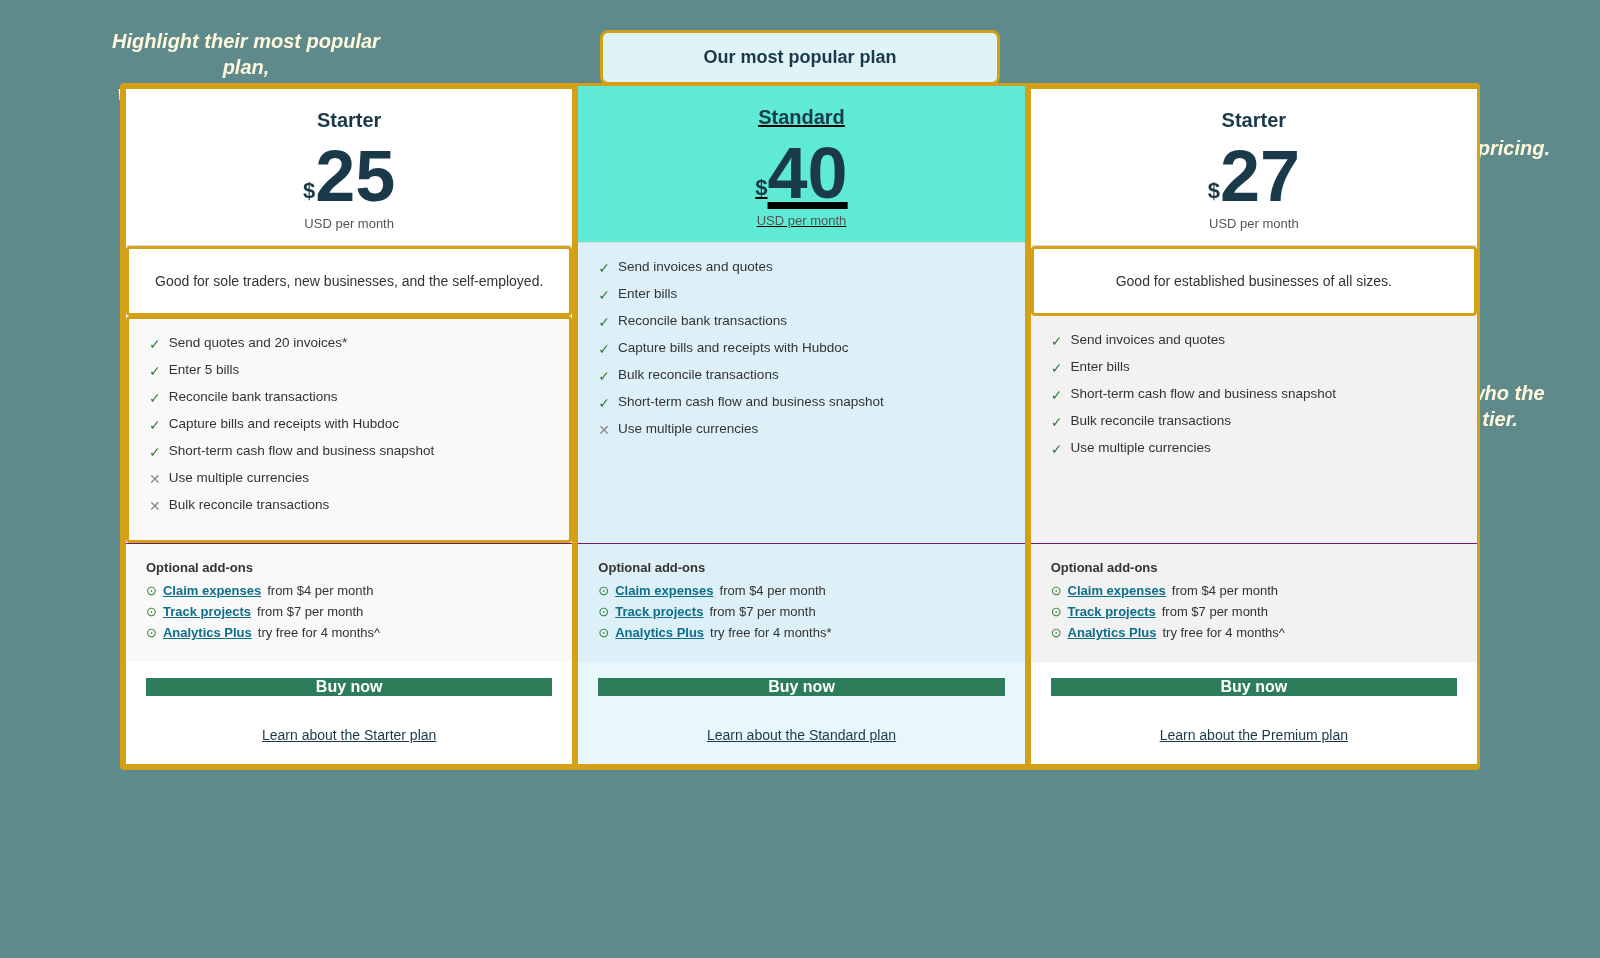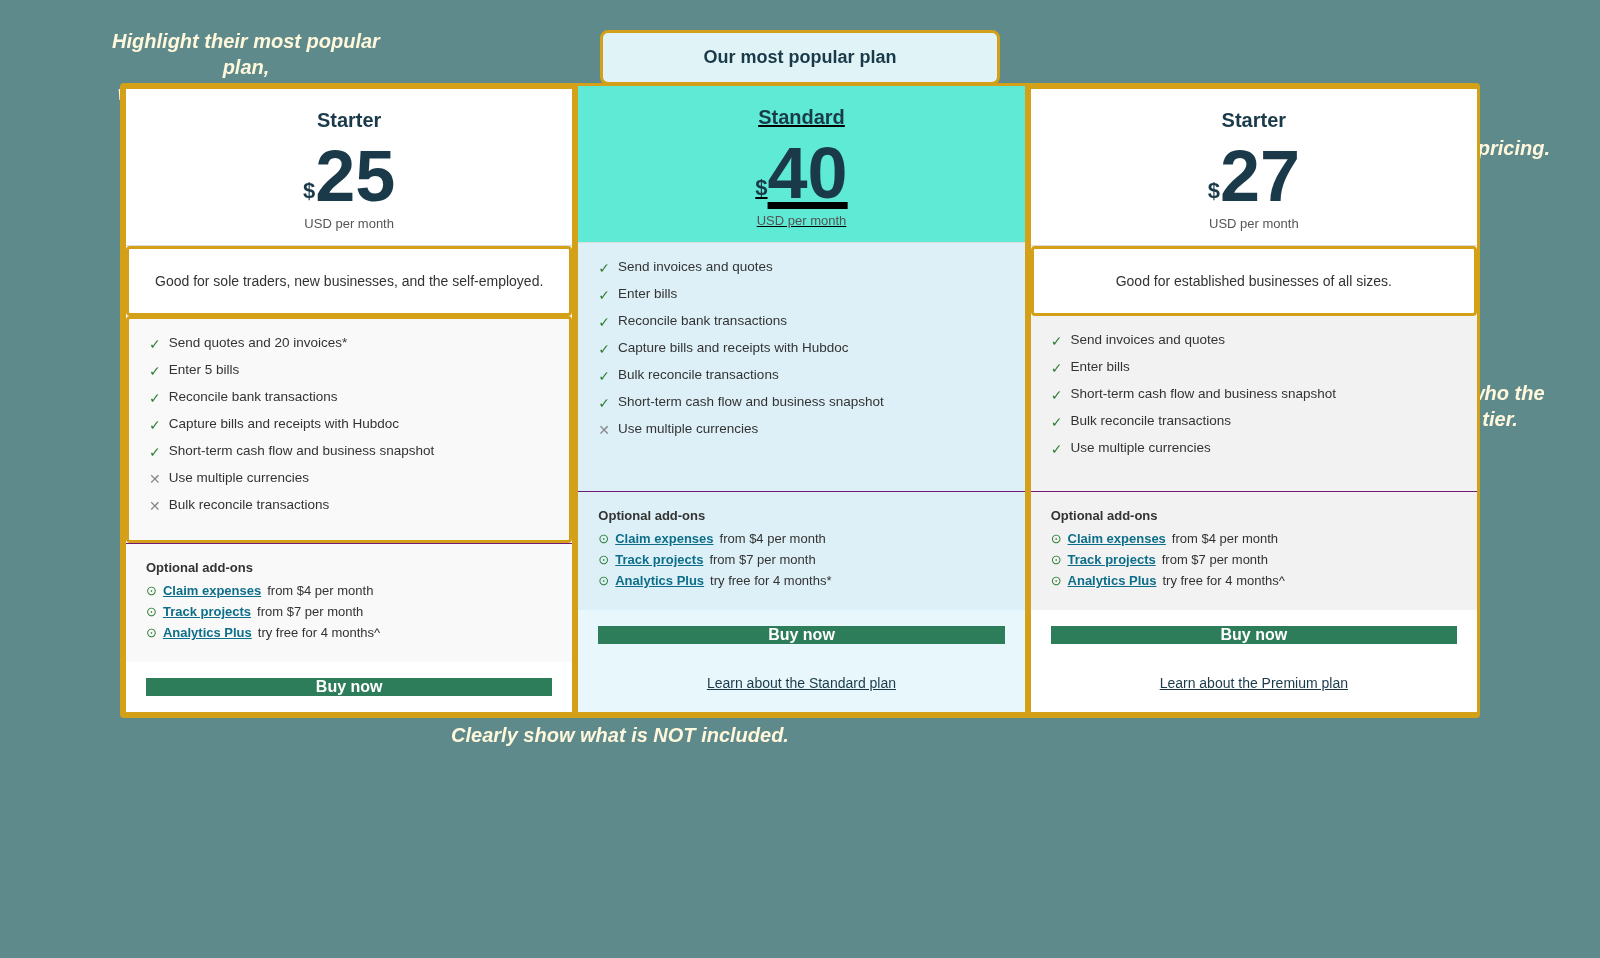--- a/index.html
+++ b/index.html
@@ -394,20 +394,23 @@
         </div>
         <div class="addon-item">
           <span class="addon-icon">⊙</span>
           <span class="addon-link">Analytics Plus</span>
           <span>try free for 4 months^</span>
         </div>
       </div>
       <div class="plan-buy">
         <button class="buy-button">Buy now</button>
       </div>
+      <div class="plan-learn">
+        <a class="learn-link">Learn about the Starter plan</a>
+      </div>
     </div>
 
     <div class="plan-col highlighted" style="border: 3px solid #d4a017; border-top: none;">
       <div class="plan-header" style="background:#5eead4;text-decoration:underline;">
         <div class="plan-name">Standard</div>
         <div class="plan-price-row">
           <span class="plan-currency">$</span>
           <span class="plan-price">40</span>
         </div>
         <div class="plan-period">USD per month</div>

